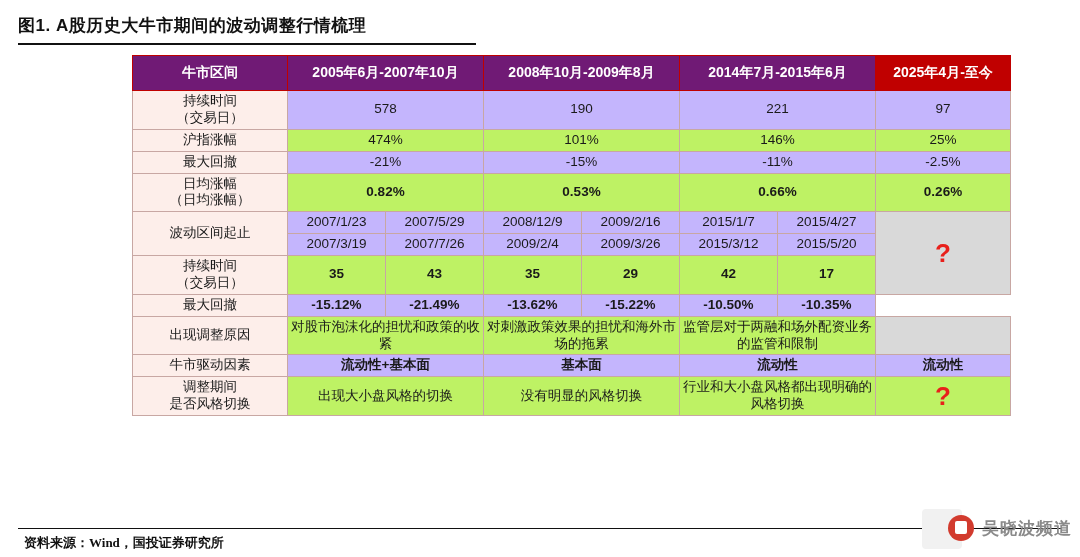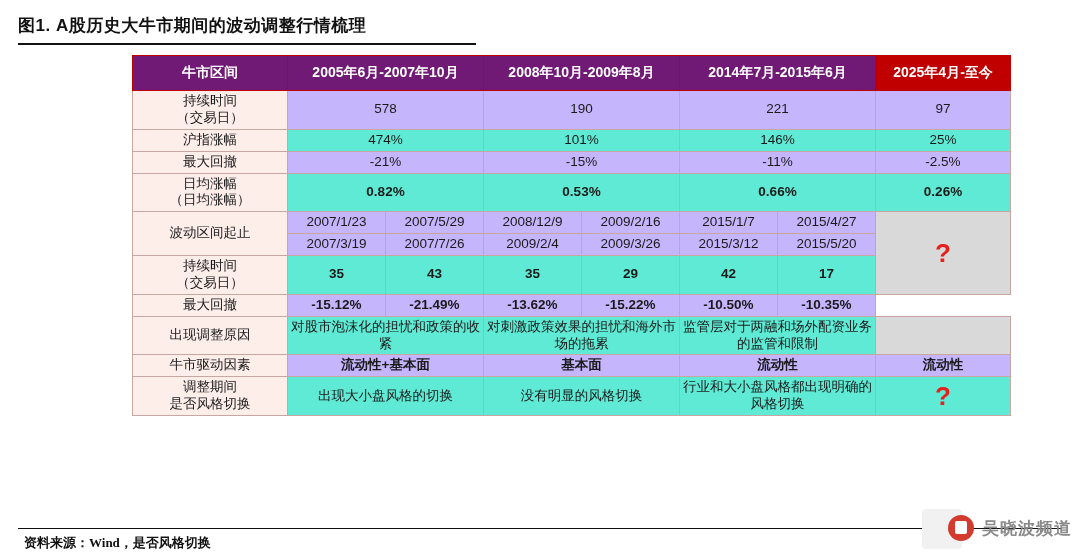--- a/index.html
+++ b/index.html
@@ -49,21 +49,21 @@
     border:1px solid #c00000;
     height:30px;
   }
   .hdr td.hdr-last{background:#c00000;}
   .rowlabel{
     background:#fdeeea;
     font-size:13.5px;
     color:#1a1a1a;
     width:148px;
   }
-  .band{background:#5eead4;}
+  .band{background:#bef264;}
   .white{background:#c4b5fd;}
   .red-txt{color:#e8201b;font-weight:bold;font-size:14px;}
   .bold{font-weight:bold;}
   .grey{background:#d9d9d9;}
   .qmark{
     color:#e8201b;font-weight:bold;font-size:26px;
   }
   .leftalign{text-align:left;padding-left:6px;font-size:13px;line-height:1.35;}
   .nowrapsmall{font-size:12.5px;}
 
@@ -245,21 +245,21 @@
       <td class="band" colspan="2">没有明显的风格切换</td>
       <td class="band" colspan="2">行业和大小盘风格都出现明确的风格切换</td>
       <td class="band">
         <span class="qmark">?</span>
       </td>
     </tr>
   </tbody>
     </table>
 
   <div class="src-rule"></div>
-  <div class="source">资料来源：Wind，是否风格切换</div>
+  <div class="source">资料来源：Wind，国投证券研究所</div>
 
   <div class="wm-square"></div>
   <div class="badge">
     <div class="badge-logo"></div>
     <div class="badge-text">吴晓波频道</div>
   </div>
 
 </div>
 
 </body></html>

